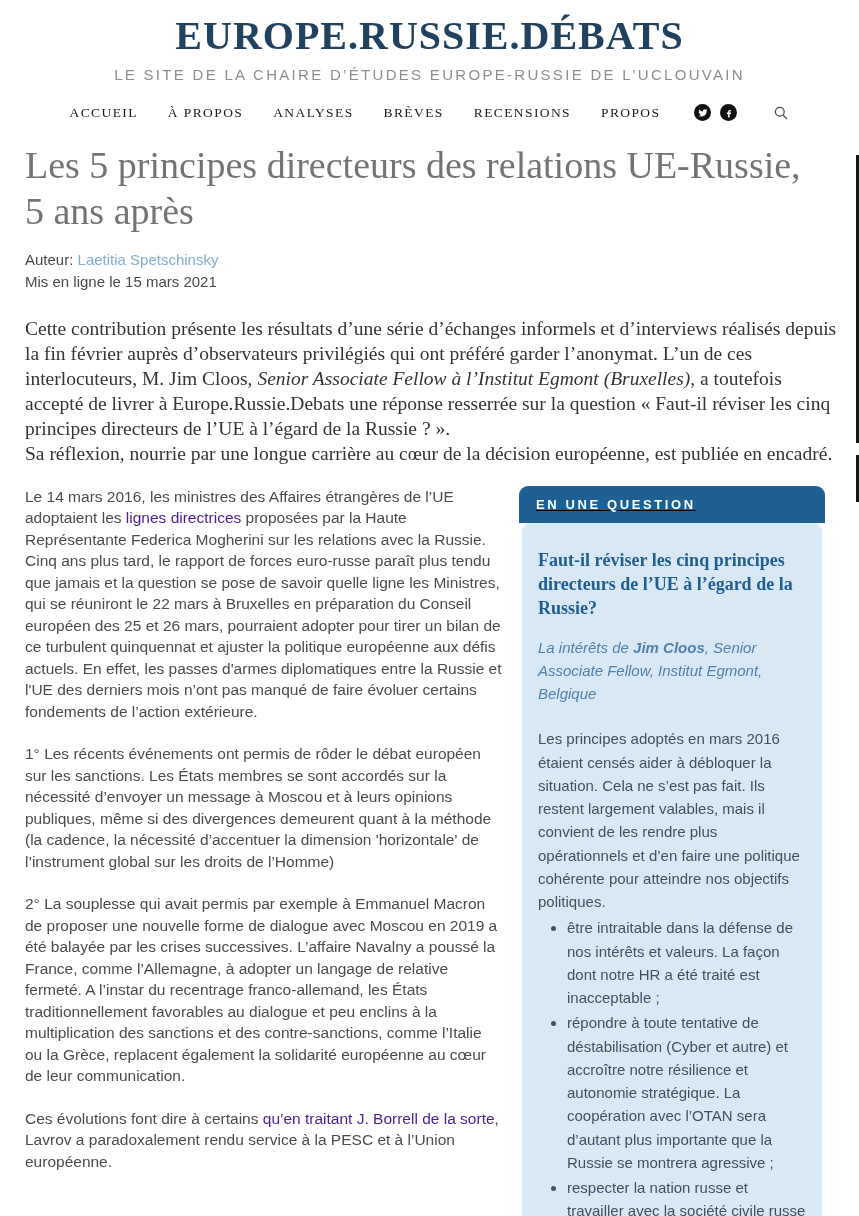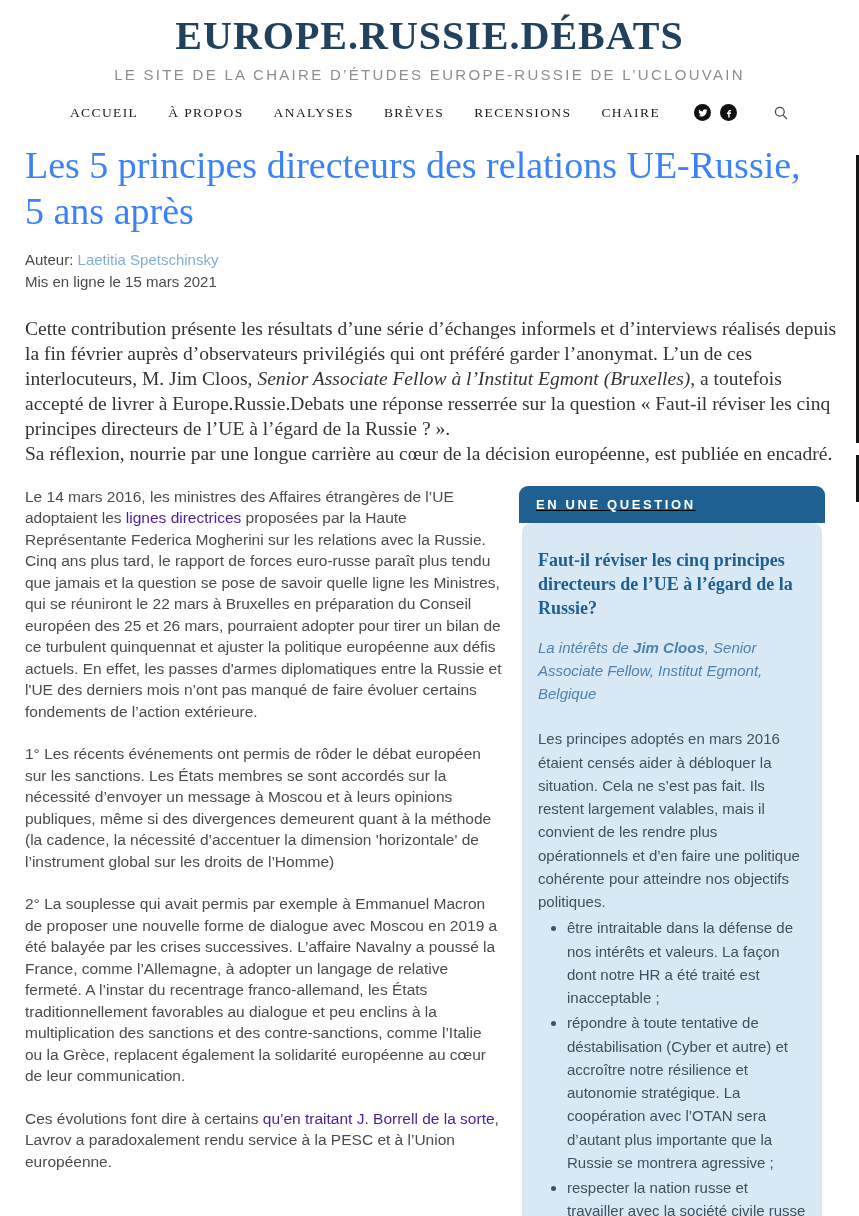--- a/index.html
+++ b/index.html
@@ -54,21 +54,21 @@
   .search-btn { margin-left: 6px; cursor: pointer; display: flex; align-items: center; }
   
   .content { padding: 0 24px 0 25px; }
   .page-title {
     margin-top: 21px;
     width: 790px;
     font-family: "Liberation Serif", serif;
     font-weight: 400;
     font-size: 38px;
     line-height: 1.22;
-    color: #3b82f6;
+    color: #737373;
   }
   .meta { margin-top: 14px; font-size: 15px; color: #4a4a4a; line-height: 22px; }
   .meta a { color: #82aed4; text-decoration: none; cursor: pointer; }
   
   .intro {
     margin-top: 23px;
     font-family: "Liberation Serif", serif;
     font-size: 19.5px;
     line-height: 25px;
     color: #343434;
@@ -149,21 +149,21 @@
 
   <header class="site-header">
     <div class="logo">EUROPE.RUSSIE.DÉBATS</div>
     <div class="tagline">LE SITE DE LA CHAIRE D’ÉTUDES EUROPE-RUSSIE DE L’UCLOUVAIN</div>
     <nav class="nav-row">
       <a class="nav-link">ACCUEIL</a>
       <a class="nav-link">À PROPOS</a>
       <a class="nav-link">ANALYSES</a>
       <a class="nav-link">BRÈVES</a>
       <a class="nav-link">RECENSIONS</a>
-      <a class="nav-link">CHAIRE</a>
+      <a class="nav-link">PROPOS</a>
       <span class="icon-group">
         <span class="circle-icon">
           <svg width="10" height="10" viewBox="0 0 24 24" fill="#fff">
               <path d="M23 4.9c-.8.4-1.7.6-2.6.8a4.5 4.5 0 0 0 2-2.5c-.9.5-1.9.9-2.9 1.1a4.5 4.5 0 0 0-7.7 4.1A12.8 12.8 0 0 1 2.5 3.7a4.5 4.5 0 0 0 1.4 6A4.4 4.4 0 0 1 1.8 9v.1a4.5 4.5 0 0 0 3.6 4.4 4.5 4.5 0 0 1-2 .1 4.5 4.5 0 0 0 4.2 3.1A9 9 0 0 1 1 18.6a12.7 12.7 0 0 0 6.9 2c8.3 0 12.8-6.9 12.8-12.8v-.6c.9-.6 1.6-1.4 2.3-2.3z"></path>
             </svg>
         </span>
         <span class="circle-icon">
           <svg width="10" height="10" viewBox="0 0 24 24" fill="#fff">
               <path d="M14 8h3V4.5h-3c-2.5 0-4 1.7-4 4.2V11H7v3.5h3V23h3.5v-8.5h3l.5-3.5h-3.5V9c0-.7.3-1 .5-1z"></path>
             </svg>

